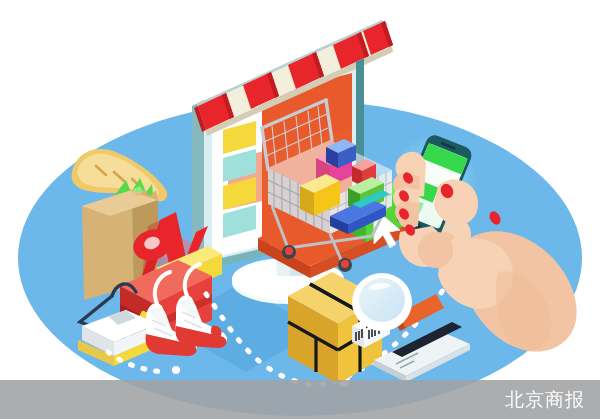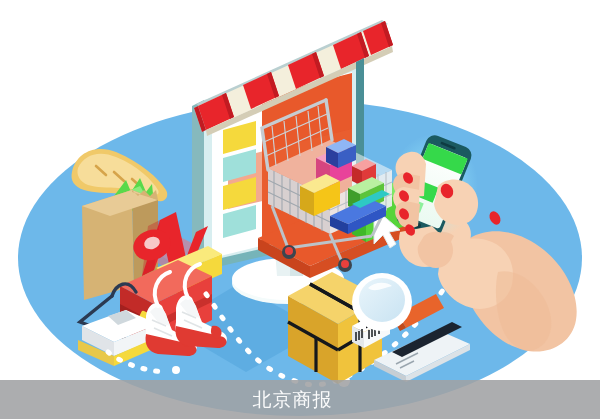--- a/index.html
+++ b/index.html
@@ -13,21 +13,21 @@
     overflow:hidden;
   }
   #art{position:absolute;left:0;top:0;width:600px;height:419px;}
 
   
   #watermark-bar{
     position:absolute;left:0;bottom:0;
     width:600px;height:39px;
     background:rgba(160,162,164,0.88);
     box-sizing:border-box;
-    display:flex;align-items:center;justify-content:center;
+    display:flex;align-items:center;justify-content:flex-end;
     padding-right:15px;
     pointer-events:none;
   }
   #watermark-text{
     color:#ffffff;
     font-size:19px;
     letter-spacing:1px;
     font-family:"DejaVu Sans","Liberation Sans",sans-serif;
     opacity:.95;
     line-height:1;

